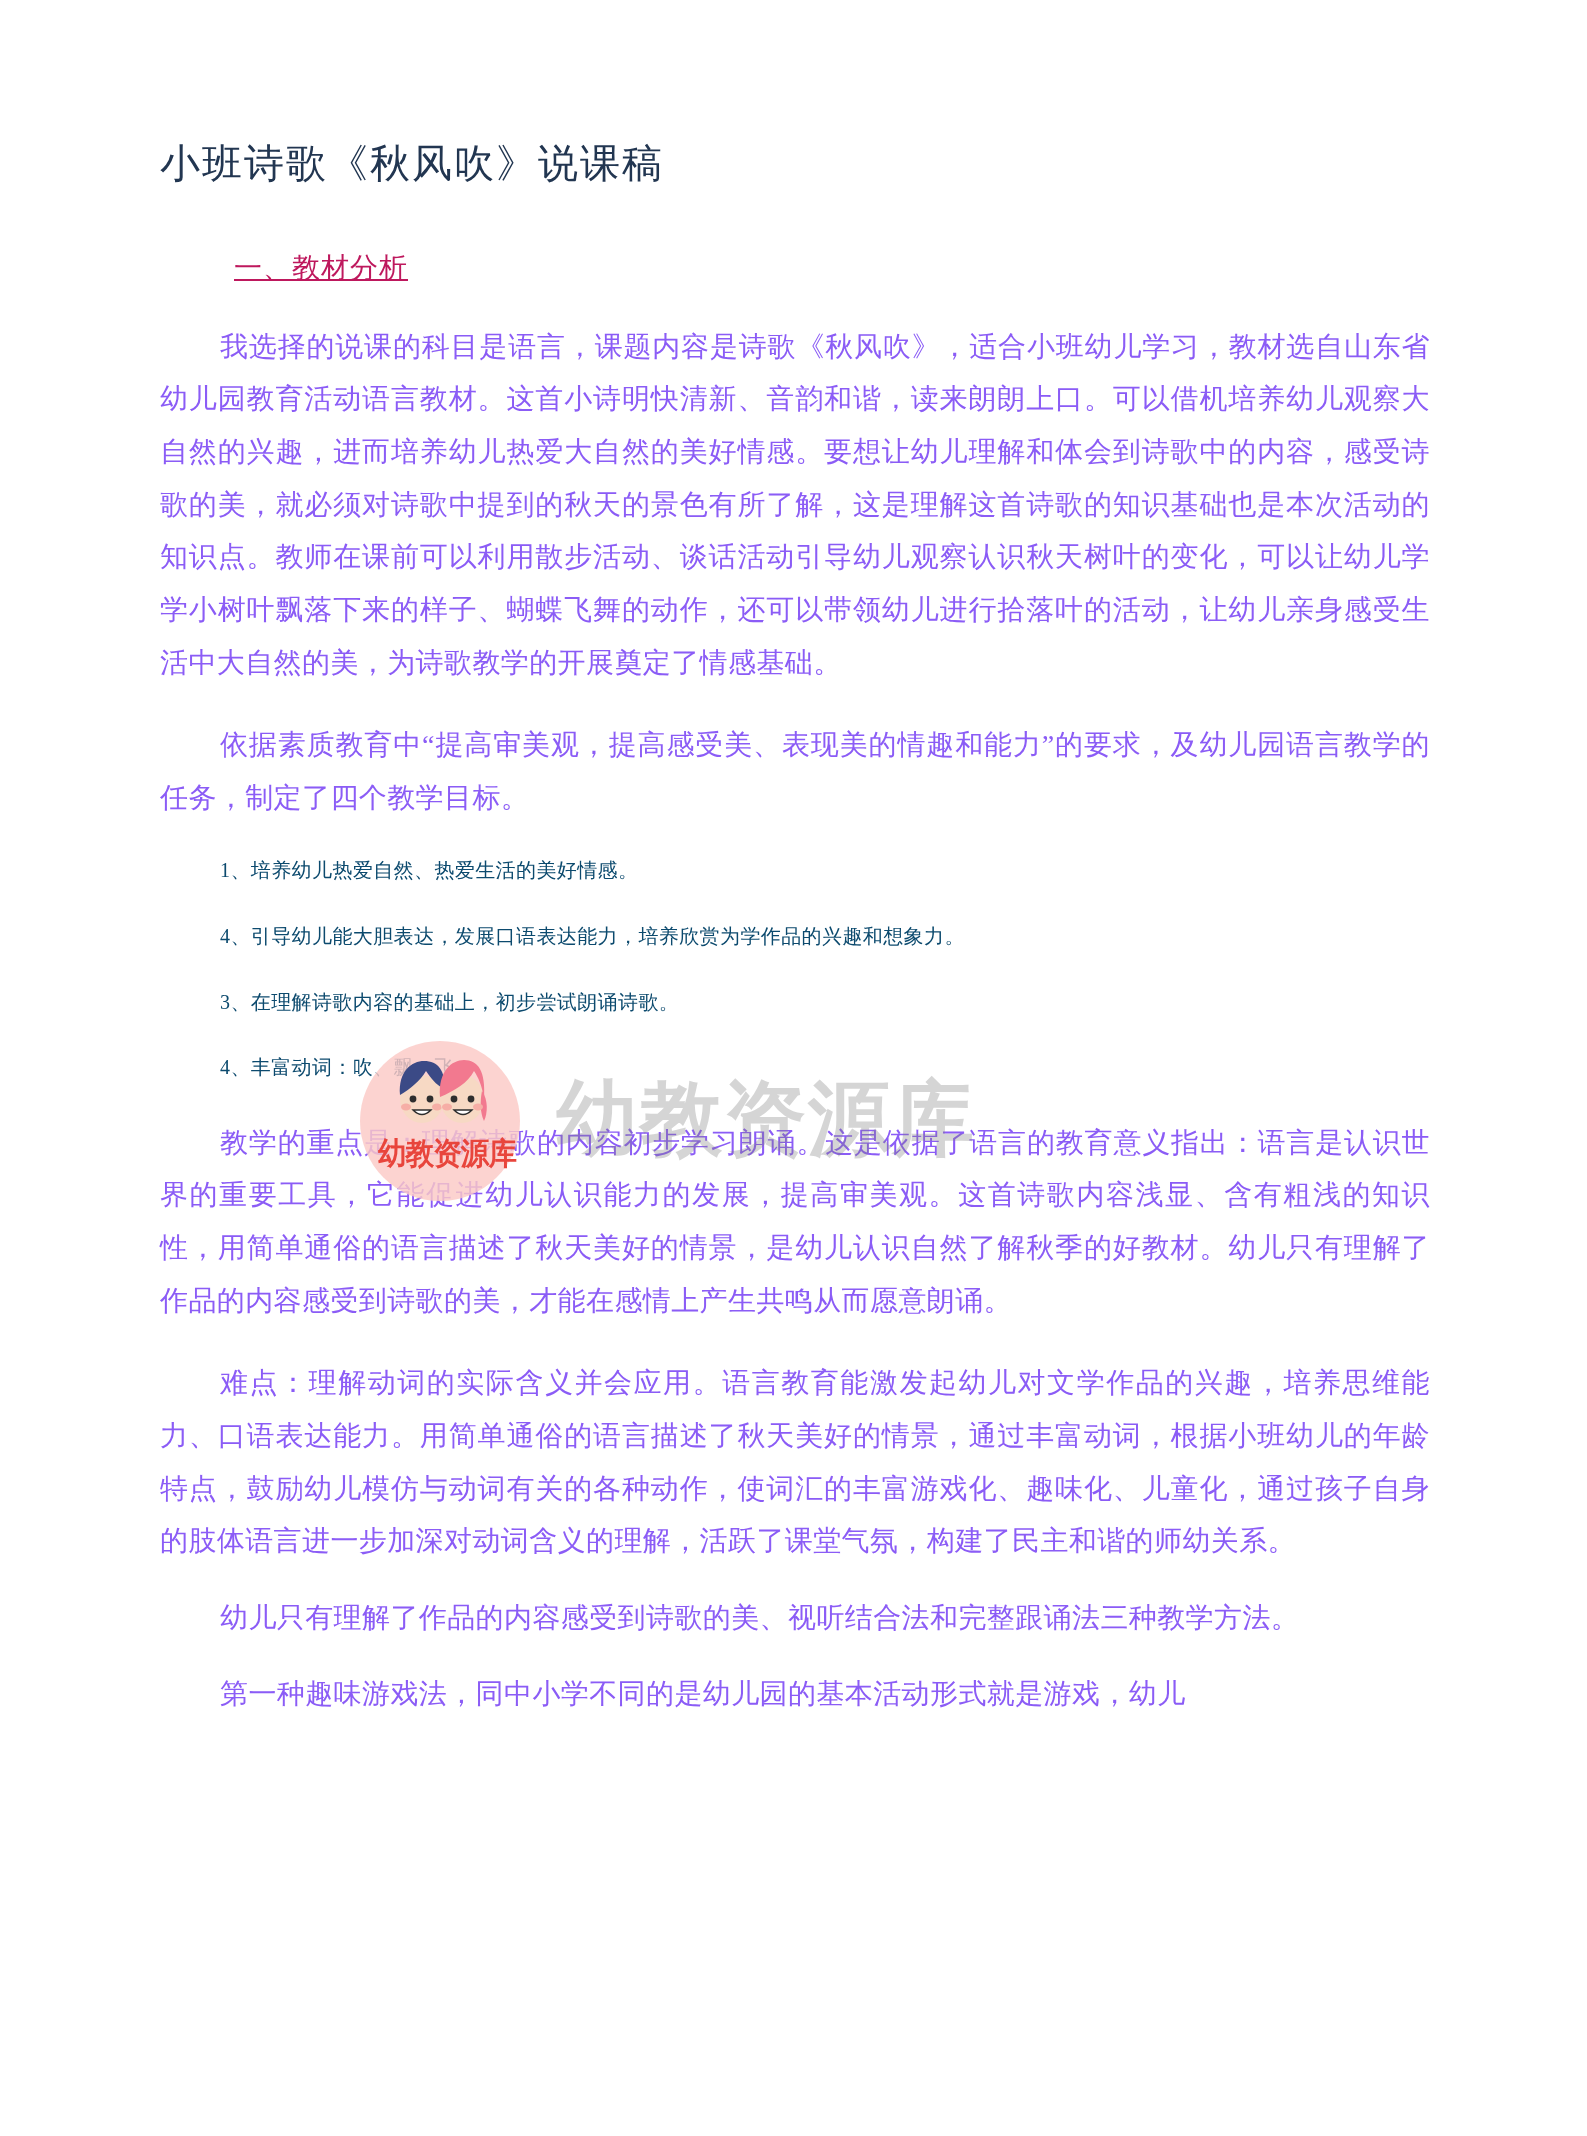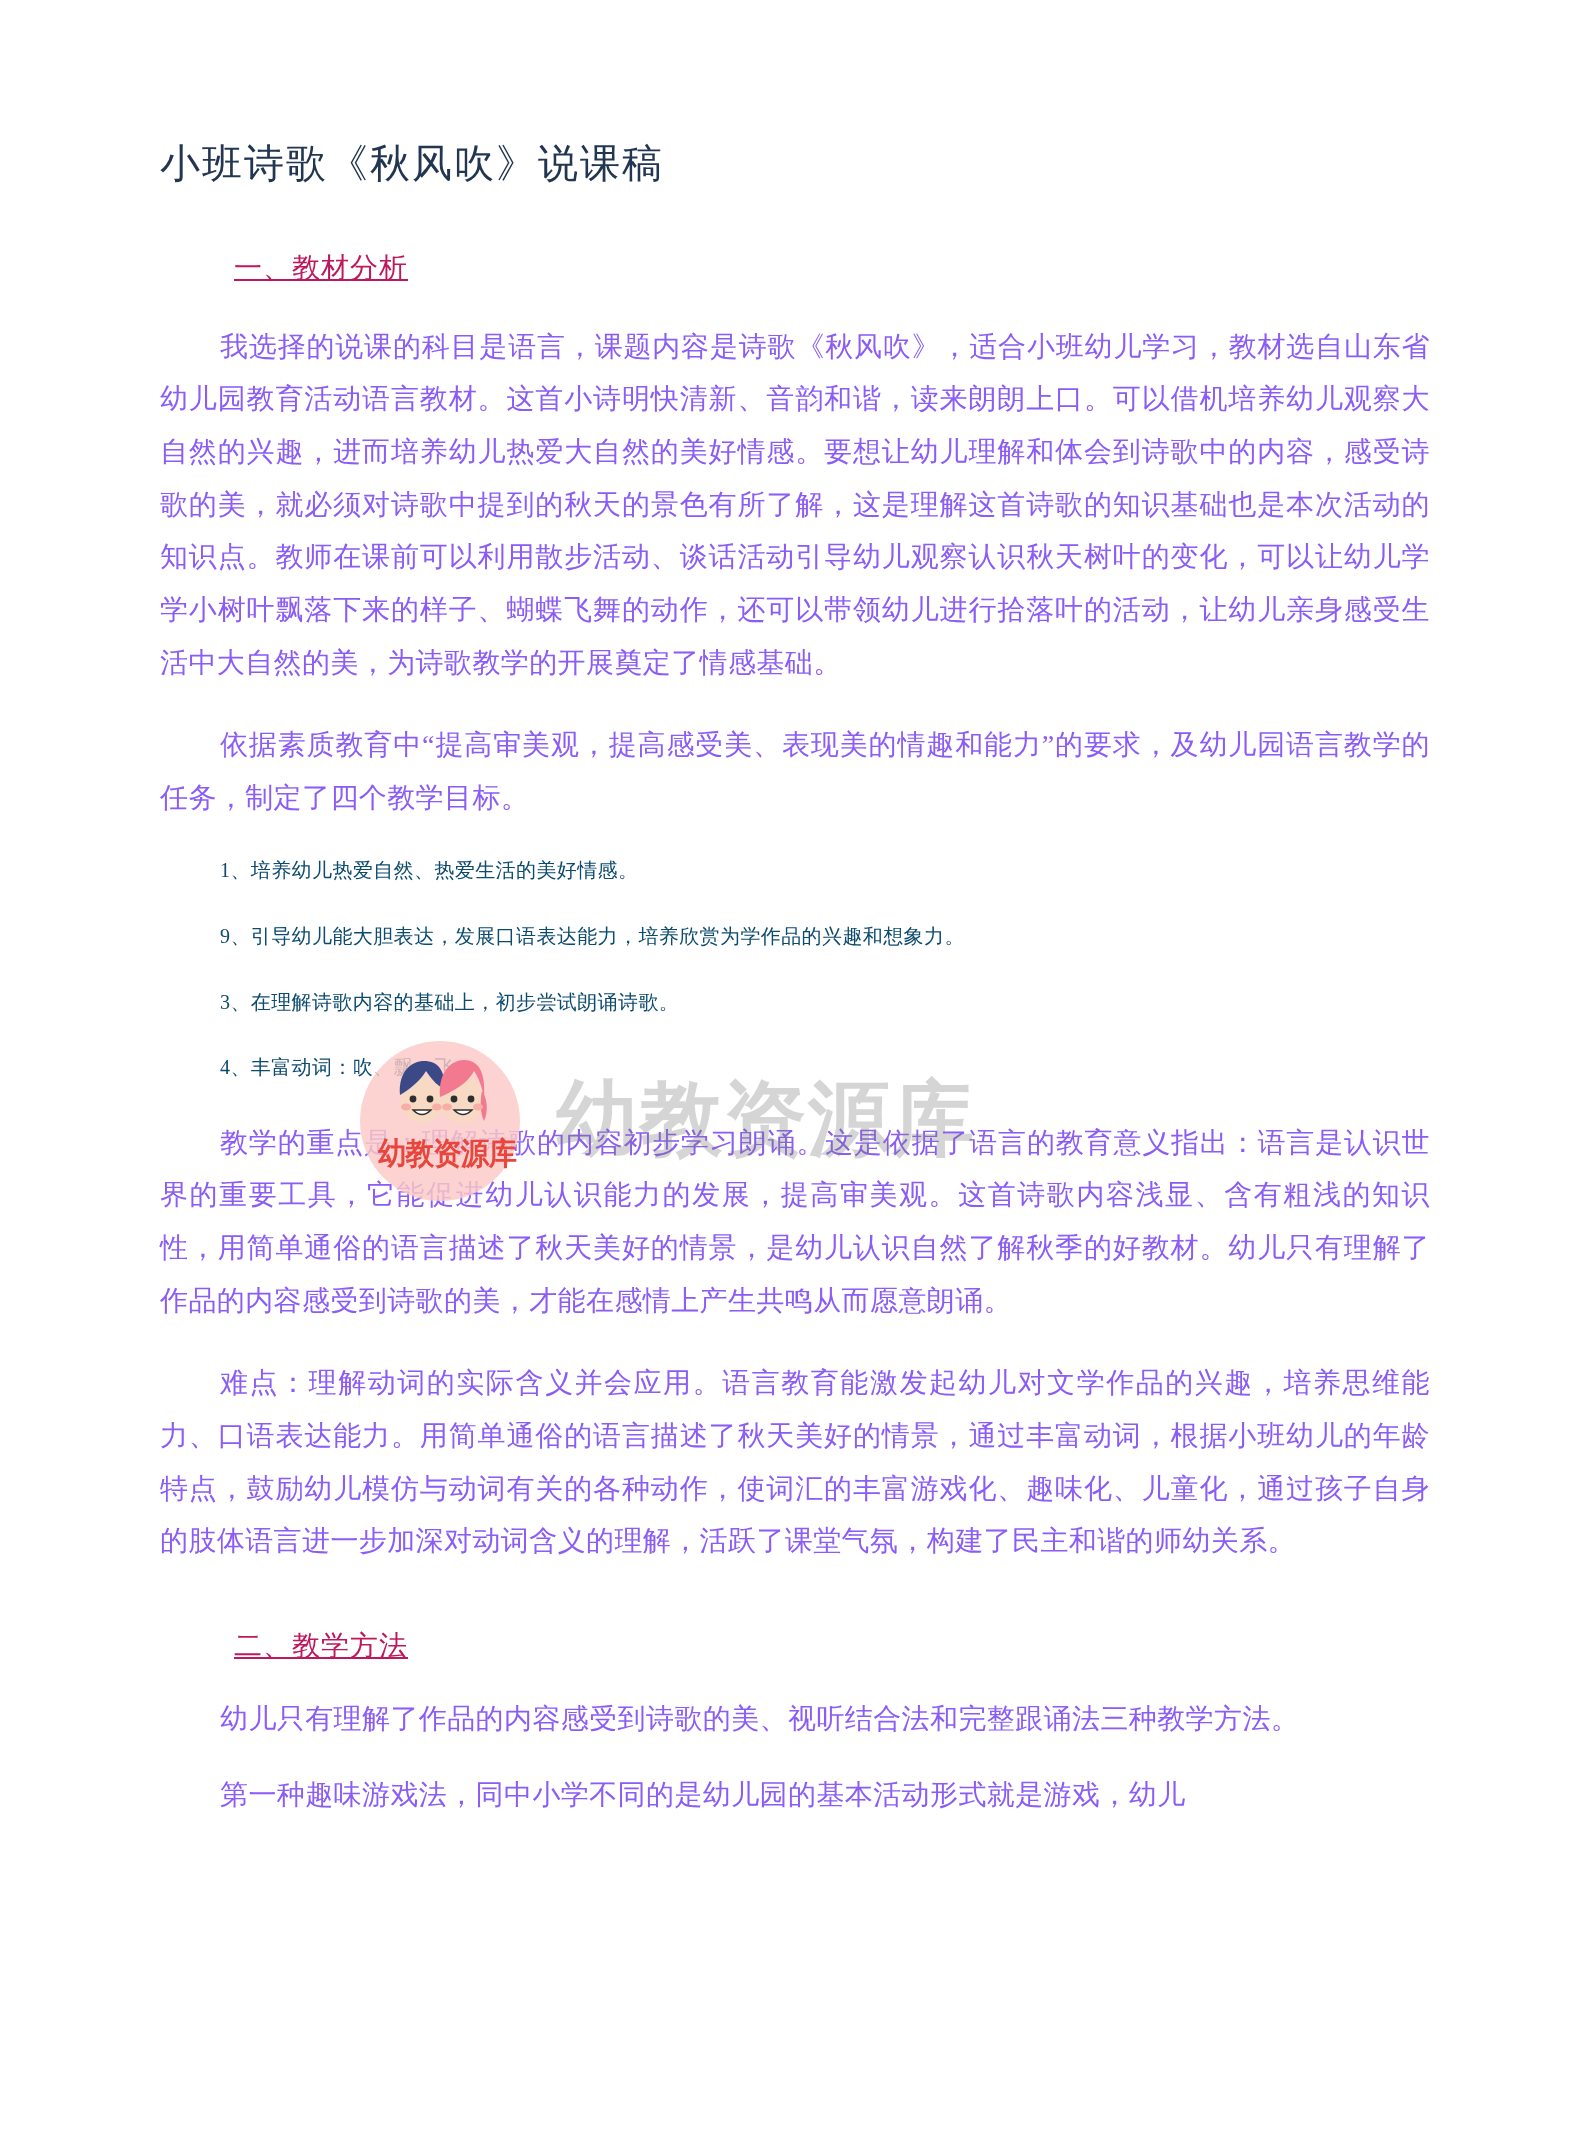--- a/index.html
+++ b/index.html
@@ -137,31 +137,30 @@
     <h1 class="doc-title">小班诗歌《秋风吹》说课稿</h1>
 
     <p class="section-heading">一、教材分析</p>
 
     <p class="para">我选择的说课的科目是语言，课题内容是诗歌《秋风吹》，适合小班幼儿学习，教材选自山东省幼儿园教育活动语言教材。这首小诗明快清新、音韵和谐，读来朗朗上口。可以借机培养幼儿观察大自然的兴趣，进而培养幼儿热爱大自然的美好情感。要想让幼儿理解和体会到诗歌中的内容，感受诗歌的美，就必须对诗歌中提到的秋天的景色有所了解，这是理解这首诗歌的知识基础也是本次活动的知识点。教师在课前可以利用散步活动、谈话活动引导幼儿观察认识秋天树叶的变化，可以让幼儿学学小树叶飘落下来的样子、蝴蝶飞舞的动作，还可以带领幼儿进行拾落叶的活动，让幼儿亲身感受生活中大自然的美，为诗歌教学的开展奠定了情感基础。</p>
 
     <p class="para">依据素质教育中“提高审美观，提高感受美、表现美的情趣和能力”的要求，及幼儿园语言教学的任务，制定了四个教学目标。</p>
 
     <p class="list-item">1、培养幼儿热爱自然、热爱生活的美好情感。</p>
 
-    <p class="list-item">9、引导幼儿能大胆表达，发展口语表达能力，培养欣赏为学作品的兴趣和想象力。</p>
+    <p class="list-item">4、引导幼儿能大胆表达，发展口语表达能力，培养欣赏为学作品的兴趣和想象力。</p>
 
     <p class="list-item">3、在理解诗歌内容的基础上，初步尝试朗诵诗歌。</p>
 
     <p class="list-item">4、丰富动词：吹、飘、飞。</p>
 
     <p class="para">教学的重点是：理解诗歌的内容初步学习朗诵。这是依据了语言的教育意义指出：语言是认识世界的重要工具，它能促进幼儿认识能力的发展，提高审美观。这首诗歌内容浅显、含有粗浅的知识性，用简单通俗的语言描述了秋天美好的情景，是幼儿认识自然了解秋季的好教材。幼儿只有理解了作品的内容感受到诗歌的美，才能在感情上产生共鸣从而愿意朗诵。</p>
 
     <p class="para">难点：理解动词的实际含义并会应用。语言教育能激发起幼儿对文学作品的兴趣，培养思维能力、口语表达能力。用简单通俗的语言描述了秋天美好的情景，通过丰富动词，根据小班幼儿的年龄特点，鼓励幼儿模仿与动词有关的各种动作，使词汇的丰富游戏化、趣味化、儿童化，通过孩子自身的肢体语言进一步加深对动词含义的理解，活跃了课堂气氛，构建了民主和谐的师幼关系。</p>
 
-    <p class="section-heading">二、教学方法</p>
 
     <p class="para tight">幼儿只有理解了作品的内容感受到诗歌的美、视听结合法和完整跟诵法三种教学方法。</p>
 
     <p class="para tight">第一种趣味游戏法，同中小学不同的是幼儿园的基本活动形式就是游戏，幼儿</p>
 
   </div>
 
   <div class="watermark">
     <div class="wm-badge"></div>
     <svg class="wm-kids" viewBox="0 0 112 78">

